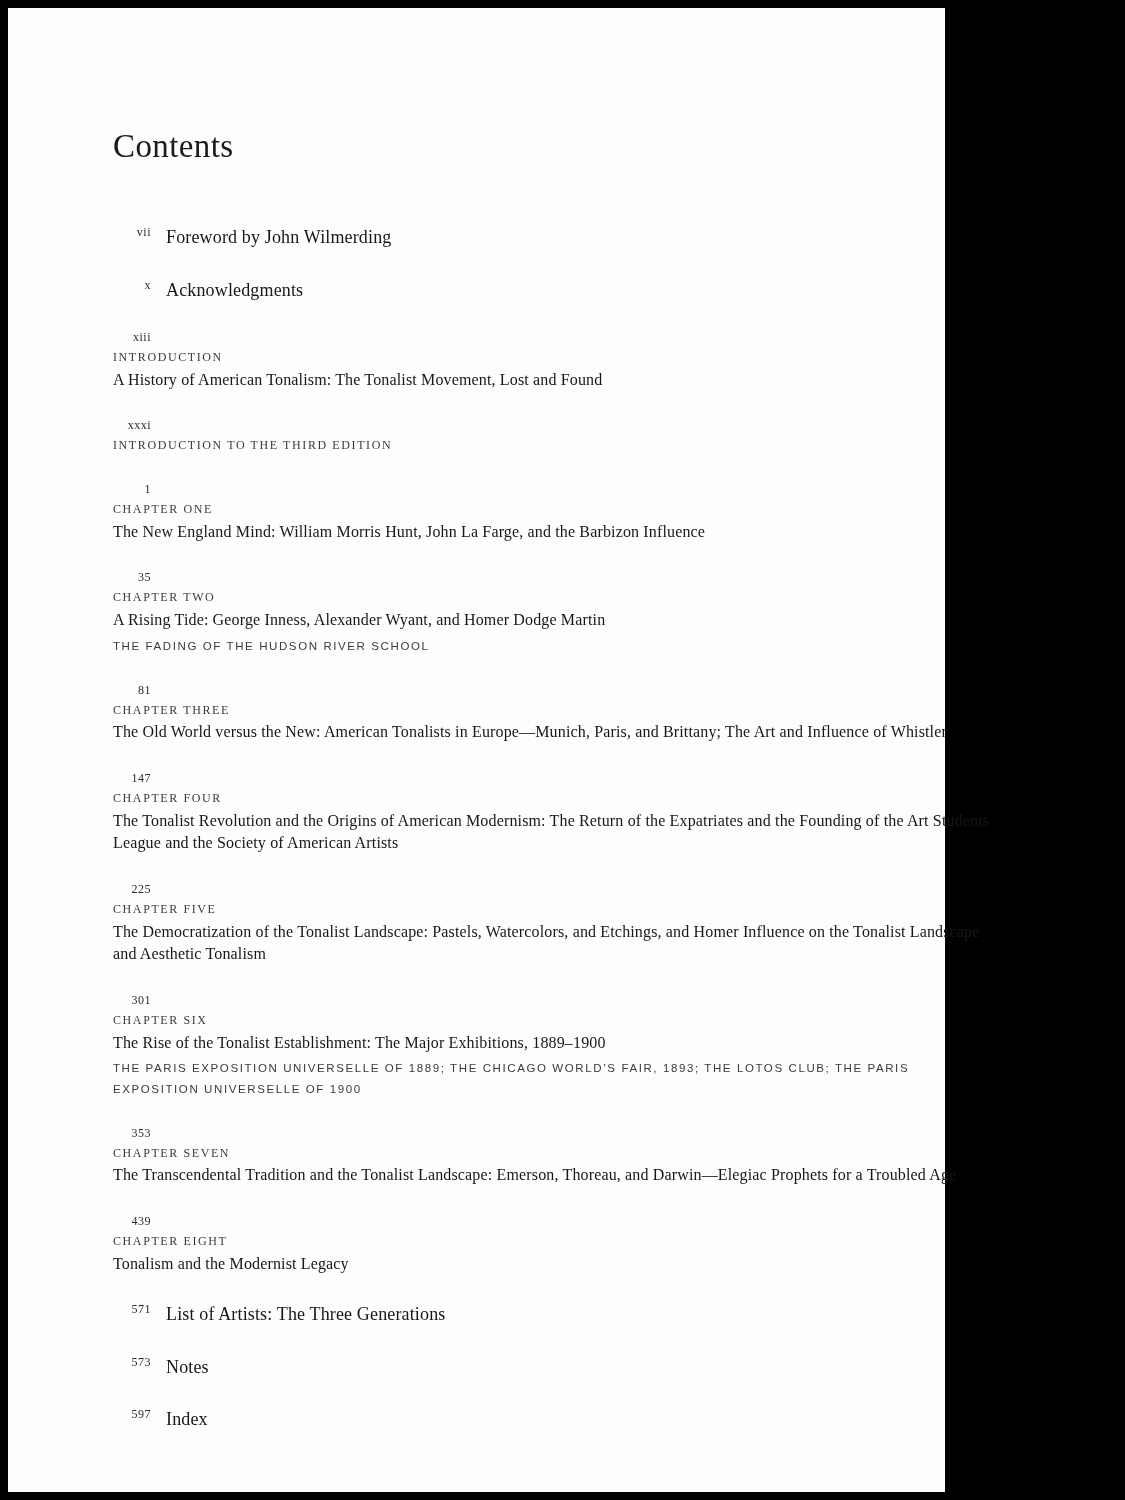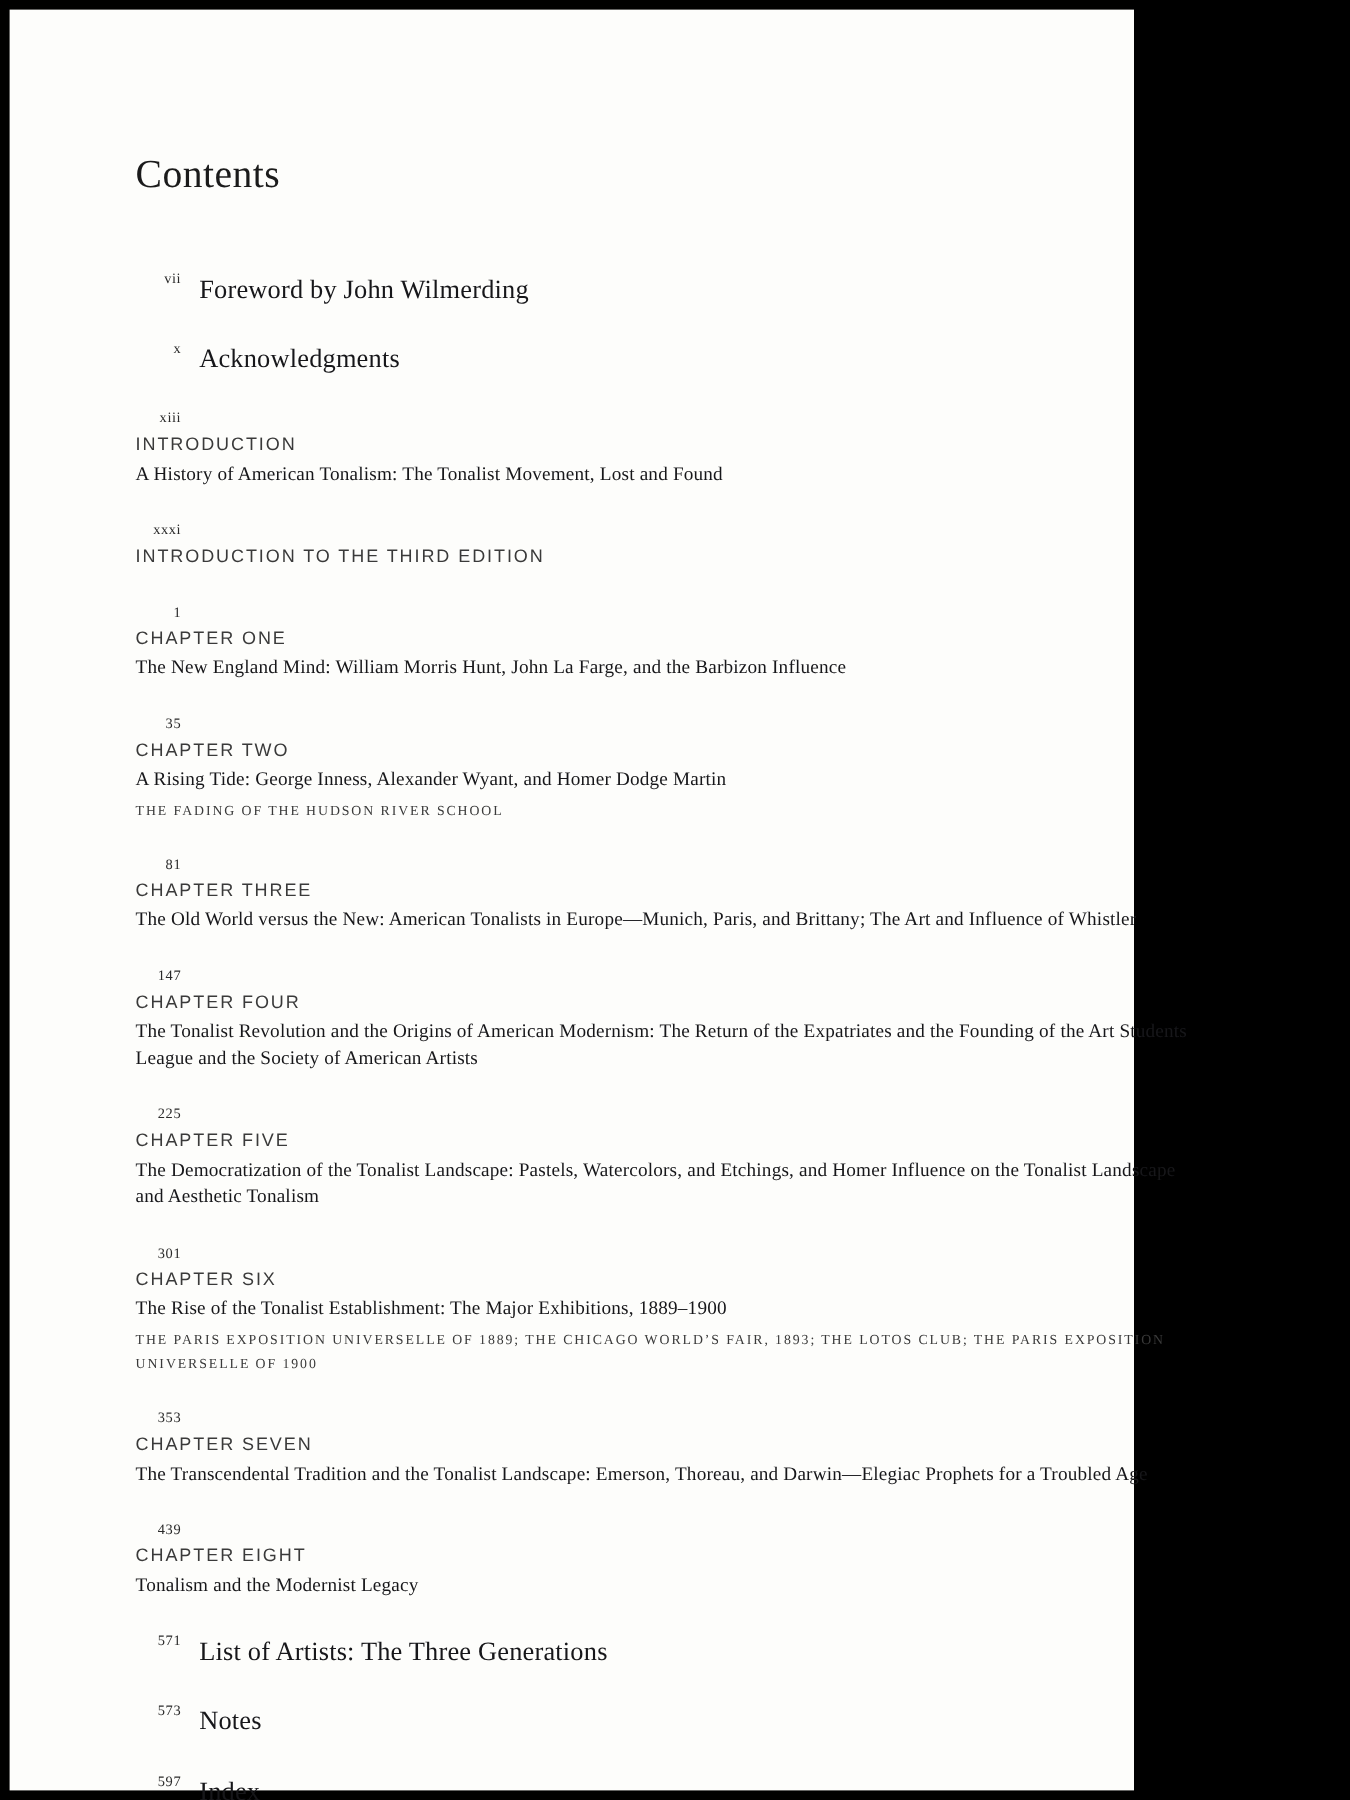--- a/index.html
+++ b/index.html
@@ -53,46 +53,46 @@
     text-align: right;
     font-family: "Liberation Serif", serif;
     font-size: 12px;
     color: #2a2a2a;
     letter-spacing: 0.5px;
   }
   .entry .body {
     margin-left: 53px;
   }
   .kicker {
-    font-family: Liberation Sans, sans-serif;
-    font-size: 15px;
+    font-family: Liberation Serif, serif;
+    font-size: 12px;
     letter-spacing: 1.6px;
     text-transform: uppercase;
     color: #3a3a3a;
     line-height: 1.55;
     margin-bottom: 2px;
   }
   .title {
     font-family: "Liberation Serif", serif;
     font-size: 16px;
     color: #17171a;
     line-height: 1.42;
     letter-spacing: 0.15px;
   }
   .subtitle {
-    font-family: Liberation Serif, serif;
+    font-family: Liberation Sans, sans-serif;
     font-size: 11.5px;
     letter-spacing: 1.6px;
     text-transform: uppercase;
     color: #3a3a3a;
     line-height: 1.75;
     margin-top: 4px;
   }
   .entry.simple .title {
-    font-size: 22px;
+    font-size: 18px;
     margin-top: 46px;
   }
 </style>
 </head>
 <body>
 
 <div class="page">
   <div class="inner">
 
     <h1 class="page-title">Contents</h1>

